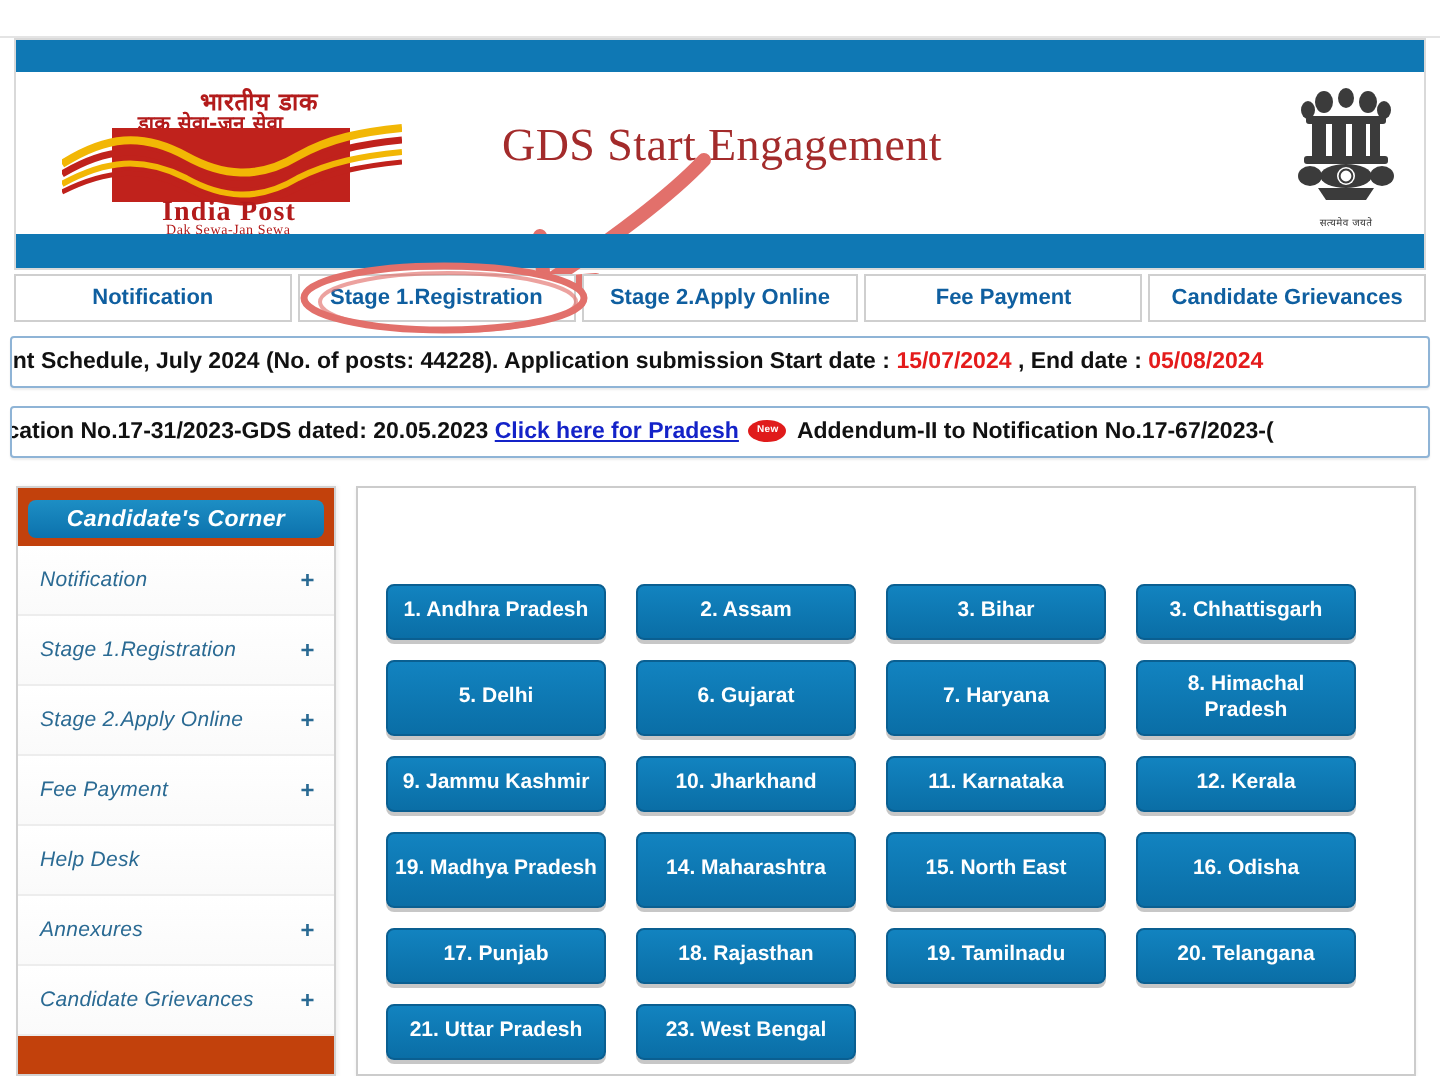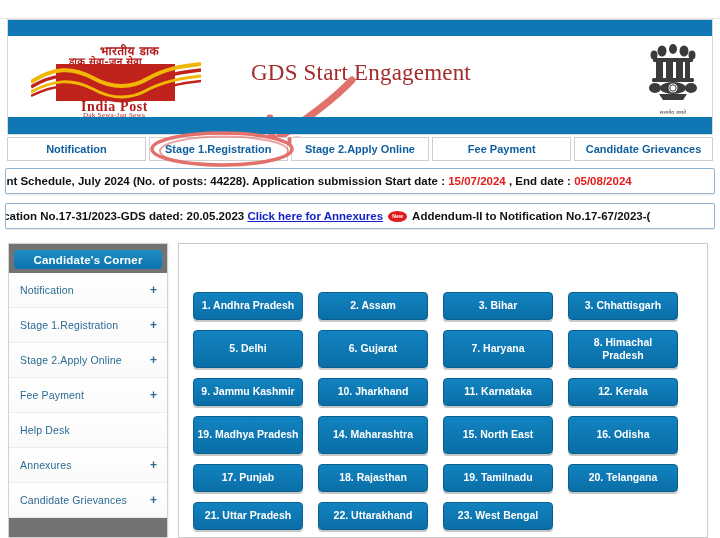--- a/index.html
+++ b/index.html
@@ -152,24 +152,25 @@
     background: #e01b1b;
     border-radius: 50%;
     color: #fff; font-size: 5px; font-weight: bold;
     text-align: center; line-height: 11px;
     letter-spacing: .2px;
   }
 
   
   .sidebar {
     position: absolute; left: 8px; top: 243px; width: 160px; height: 295px;
-    background: #737373;
+    background: #c2410c;
     border: 1px solid #d2d2d2;
     box-sizing: border-box;
     box-shadow: 1px 0 2px rgba(0,0,0,.06);
+    font-style: italic;
   }
   .sb-header {
     margin: 6px 5px 0 5px;
     height: 19px;
     background: linear-gradient(#1d8ec4, #0c72ad);
     border-radius: 4px;
     color: #fff;
     font-size: 11.5px; font-weight: bold;
     display: flex; align-items: center; justify-content: center;
     letter-spacing: .2px;
@@ -303,21 +304,21 @@
   </svg>
 
   <div class="marquee marquee-1">
     <div class="marq-text m1-inner">
       <span>ent Schedule, July 2024 (No. of posts: 44228). Application submission Start date : </span><span class="red">15/07/2024</span><span> , End date : </span><span class="red">05/08/2024</span>
     </div>
   </div>
 
   <div class="marquee marquee-2">
     <div class="marq-text m2-inner">
-      <span>ication No.17-31/2023-GDS dated: 20.05.2023 </span><span class="link-blue">Click here for Annexures</span><span class="new-badge">New</span><span>Addendum-II to Notification No.17-67/2023-(</span>
+      <span>ication No.17-31/2023-GDS dated: 20.05.2023 </span><span class="link-blue">Click here for Pradesh</span><span class="new-badge">New</span><span>Addendum-II to Notification No.17-67/2023-(</span>
     </div>
   </div>
 
   <div class="sidebar">
     <div class="sb-header">Candidate's Corner</div>
     <div class="sb-list">
 
       <div class="sb-item">
         <span class="sb-label">Notification</span>
         <span class="sb-plus">+</span>
@@ -372,18 +373,17 @@
       <div class="state-btn">12. Kerala</div>
       <div class="state-btn tall">19. Madhya Pradesh</div>
       <div class="state-btn">14. Maharashtra</div>
       <div class="state-btn">15. North East</div>
       <div class="state-btn">16. Odisha</div>
       <div class="state-btn">17. Punjab</div>
       <div class="state-btn">18. Rajasthan</div>
       <div class="state-btn">19. Tamilnadu</div>
       <div class="state-btn">20. Telangana</div>
       <div class="state-btn">21. Uttar Pradesh</div>
-      <div class="state-btn">22. Uttarakhand</div>
       <div class="state-btn">23. West Bengal</div>
     </div>
   </div>
 
 </div>
 
 </body></html>

